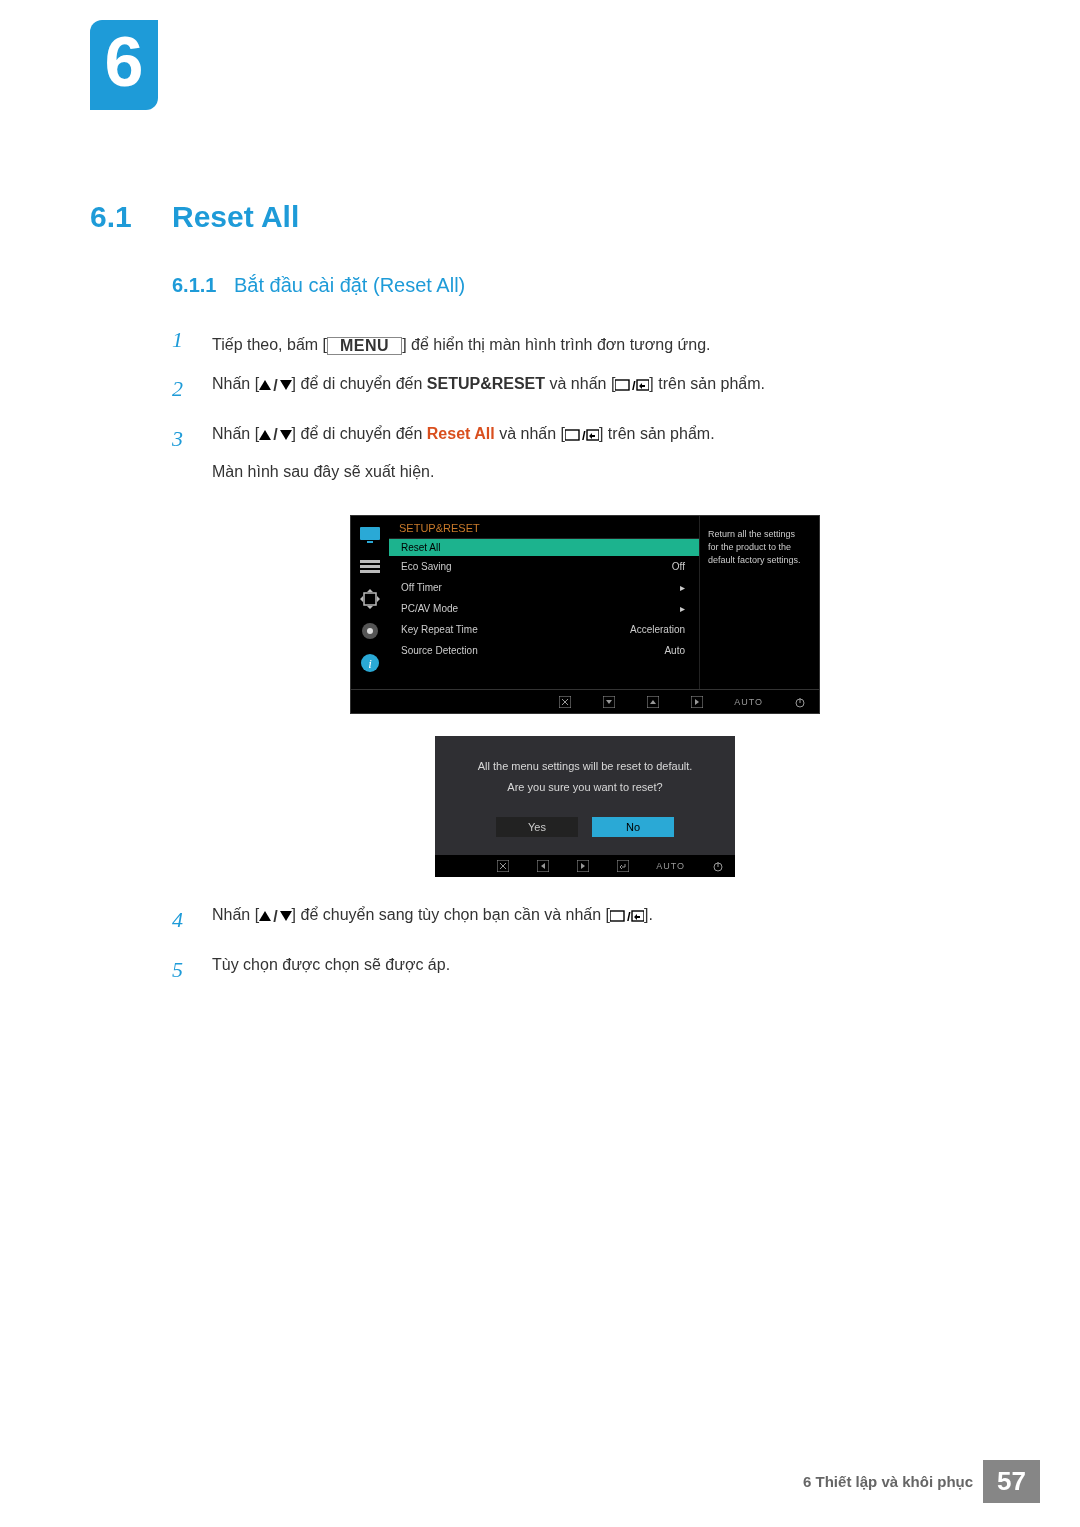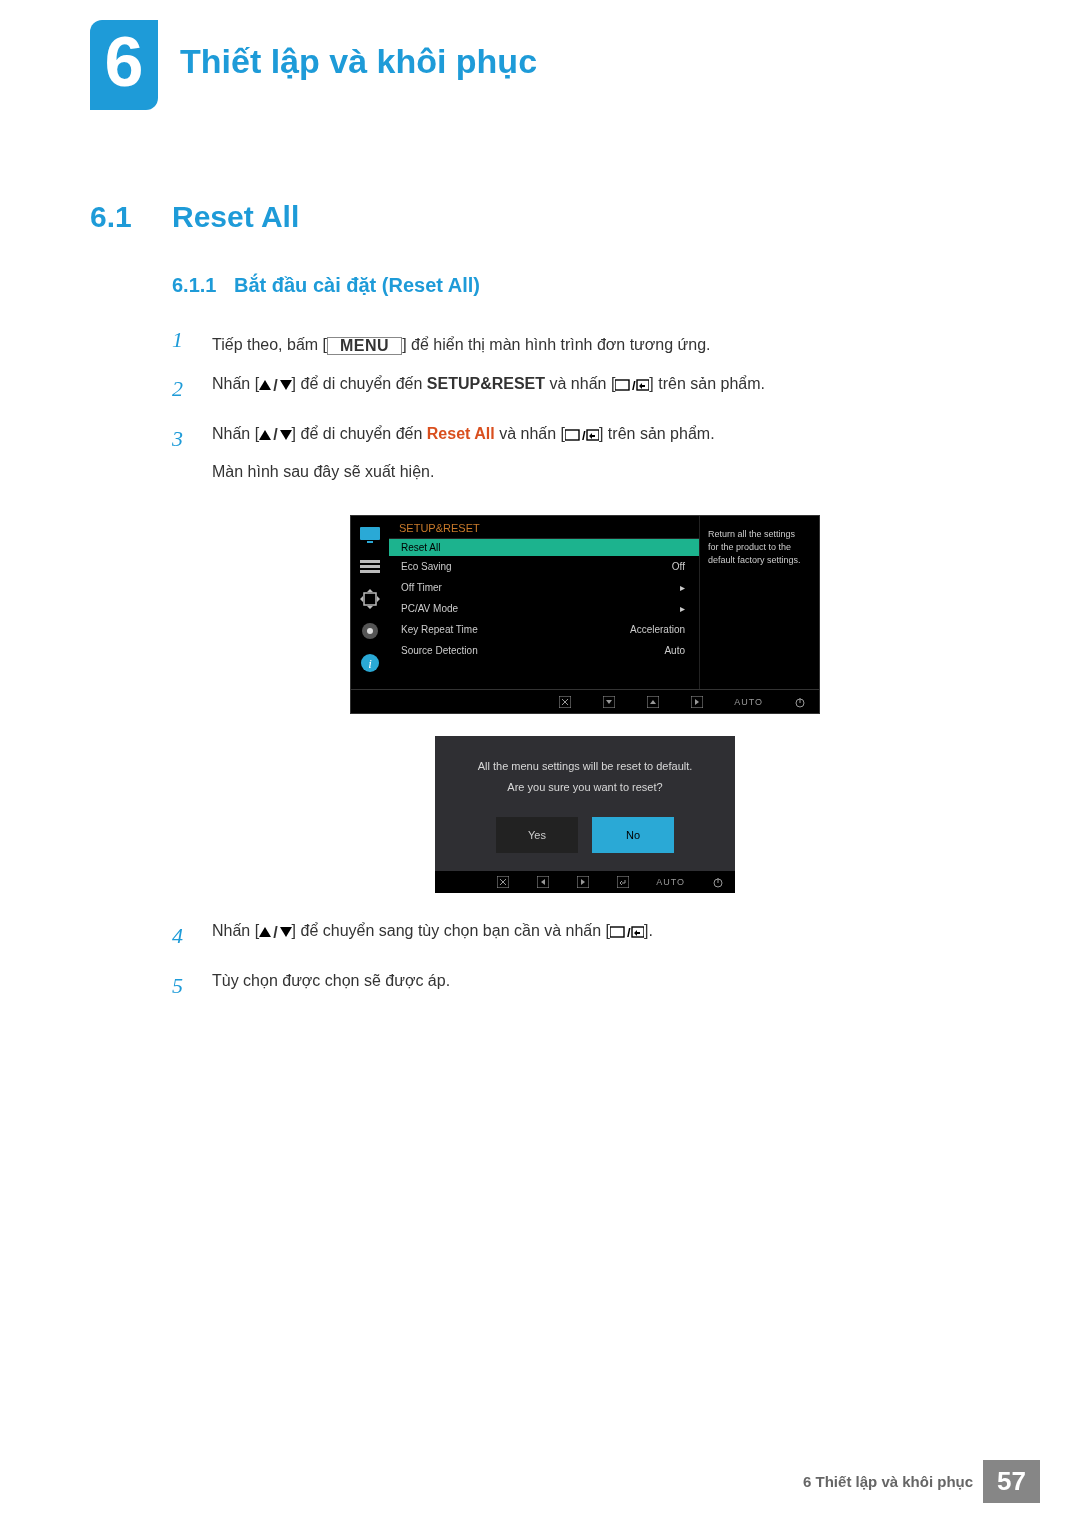--- a/index.html
+++ b/index.html
@@ -53,21 +53,21 @@
     font-weight: bold;
   }
   .section-desc {
     margin-left: 82px;
     font-size: 16px;
     color: #333;
     margin-bottom: 36px;
   }
   .subsection-row { display:flex; align-items: flex-end; margin-left: 82px; margin-bottom: 24px;}
   .subsection-num { color:#1e9bd8; font-size:20px; font-weight:bold; width:62px;}
-  .subsection-title { color:#1e9bd8; font-size:20px; font-weight:bold;}
+  .subsection-title { color:#1e9bd8; font-size:20px; font-weight:normal;}
   .step { display:flex; margin-left: 82px; margin-bottom: 12px; font-size:16px; line-height:1.7;}
   .step-num { color:#1e9bd8; font-size:22px; font-style: italic; width:40px; flex-shrink:0; font-family: Georgia, serif;}
   .step-body { flex:1; }
   .step-body .sub { margin-top: 10px; }
   .kw-bold { font-weight: bold; }
   .kw-red { color: #d94f1e; font-weight: bold; }
   .menu-box { display:inline-block; border:1px solid #888; padding:0 12px; font-family: Arial; font-size:16px; font-weight:bold; letter-spacing:0.5px; vertical-align: middle; line-height:16px;}
   .icon-inline { display:inline-flex; align-items:center; vertical-align: middle; gap:2px;}
   .tri-up { width:0; height:0; border-left:6px solid transparent; border-right:6px solid transparent; border-bottom:10px solid #000; display:inline-block;}
   .tri-down { width:0; height:0; border-left:6px solid transparent; border-right:6px solid transparent; border-top:10px solid #000; display:inline-block;}
@@ -85,34 +85,33 @@
   .arrow-r { color:#ccc; font-size:10px;}
   .osd1-info { width:120px; padding:12px 8px 8px; color:#ccc; font-size:9px; line-height:1.4; border-left:1px solid #222;}
   .osd1-bottom { width:470px; background:#000; height:24px; display:flex; justify-content:flex-end; align-items:center; padding-right:12px; gap:30px; border:1px solid #333; border-top:none;}
   .osd-bic { width:14px; height:14px; display:flex; align-items:center; justify-content:center;}
   .osd-auto { color:#999; font-size:9px; letter-spacing:1px;}
   
   .osd2 { width:300px; margin: 22px 0 24px 345px; }
   .osd2-panel { background:#2f2f33; padding:22px 26px 18px; }
   .osd2-text { color:#d8d8d8; font-size:11px; line-height:1.5; margin-bottom:4px;text-align:center;}
   .osd2-btns { display:flex; gap:14px; justify-content:center; margin-top:22px;}
-  .osd2-btn { width:82px; height:36px; background:#222; color:#ccc; font-size:11px; display:flex; align-items:center; justify-content:center;}
+  .osd2-btn { width:82px; height:20px; background:#222; color:#ccc; font-size:11px; display:flex; align-items:center; justify-content:center;}
   .osd2-btn.sel { background:#2aa9d6; color:#000;}
   .osd2-bottom { background:#000; height:22px; display:flex; justify-content:flex-end; align-items:center; padding-right:10px; gap:26px;}
   
   .footer { position:absolute; bottom:24px; right:40px; display:flex; align-items:center; gap:0;}
   .footer-label { color:#666; font-size:15px; font-weight:bold; margin-right:10px;}
   .footer-num { background:#868686; color:#ffffff; padding:6px 14px; font-size:26px; font-weight:bold;}
 </style>
 </head>
 <body>
 
 <div class="chapter-header">
   <div class="chapter-badge">6</div>
-  <div class="chapter-title">Thiết lập và khôi phục</div>
 </div>
 
 <div class="content">
   <div class="section-row">
     <div class="section-num">6.1</div>
     <div class="section-title">Reset All</div>
   </div>
 
   <div class="subsection-row">
     <div class="subsection-num">6.1.1</div>

